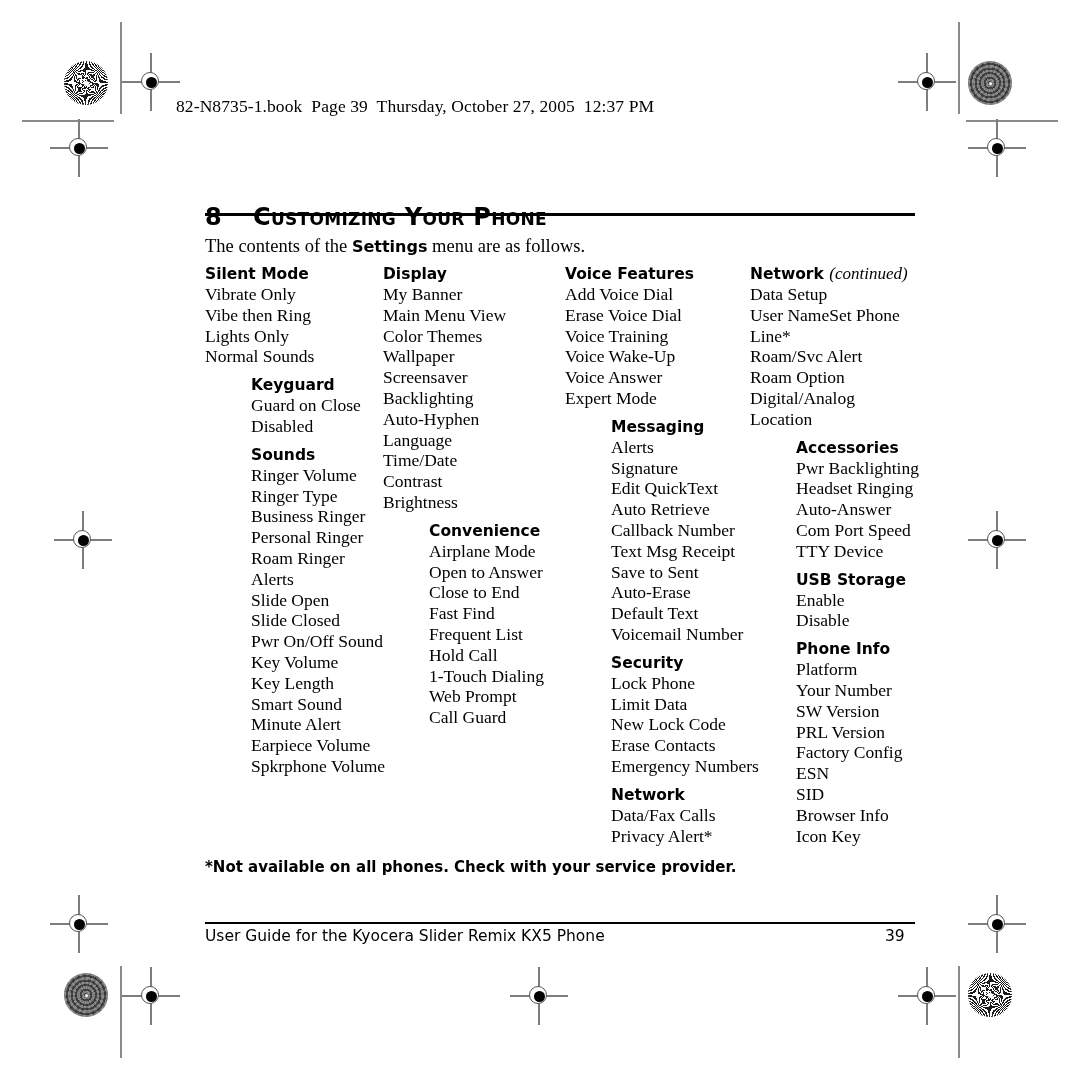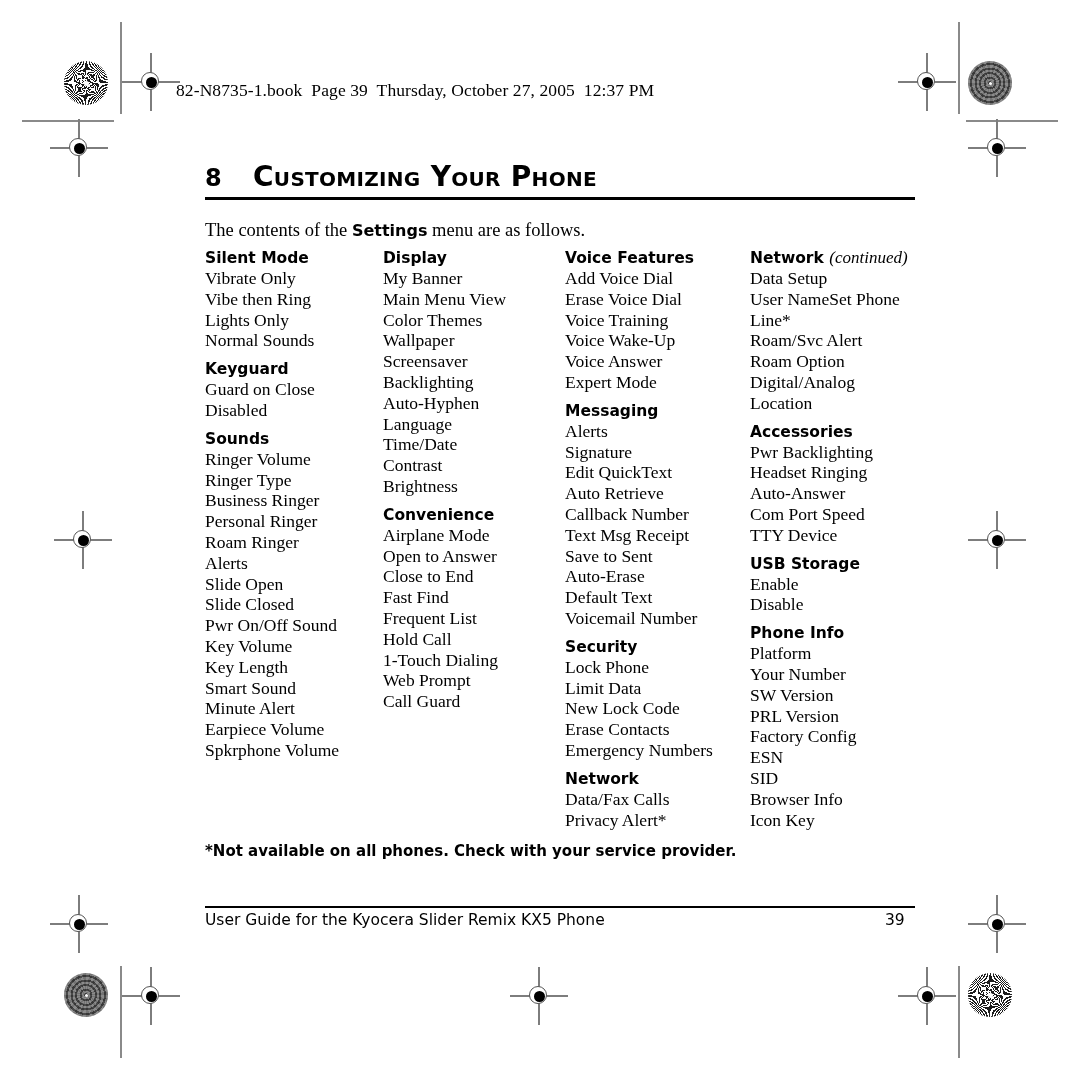--- a/index.html
+++ b/index.html
@@ -93,21 +93,21 @@
     left: 50%; top: 50%;
     width: 3px; height: 3px;
     margin: -1.5px 0 0 -1.5px;
     border-radius: 50%;
     background: #fff;
   }
 
   
   #page-body {
     position: absolute;
-    left: 0; top: 0;
+    left: 0; top: 16px;
     width: 1080px; height: 852px; border-radius: 12px;
   }
   .booktag {
     position: absolute;
     left: 176px;
     top: 80px;
     font-family: "Liberation Serif", serif;
     font-size: 17.5px;
     white-space: pre;
     letter-spacing: 0.1px;
@@ -123,24 +123,25 @@
     font-family: "DejaVu Sans", sans-serif;
     font-weight: bold;
     font-size: 24px;
     display: inline-block;
     width: 48px;
     vertical-align: baseline;
   }
   .chapter-head .ttl {
     font-family: "DejaVu Sans", sans-serif;
     font-weight: bold;
-    font-size: 28px;
+    font-size: 24px;
     font-variant: small-caps;
     letter-spacing: 0.3px;
     display: inline-block;
+    margin-top: 27px;
   }
   .rule-title {
     position: absolute;
     left: 205px;
     top: 197px;
     width: 710px;
     height: 3px;
     background: #000;
   }
 
@@ -167,21 +168,21 @@
   .col {
     position: absolute;
     top: 0;
   }
   .col-0 { left: 205px; width: 175px; }
   .col-1 { left: 383px; width: 180px; }
   .col-2 { left: 565px; width: 185px; }
   .col-3 { left: 750px; width: 185px; }
 
   .grp { margin-bottom: 0; }
-  .grp + .grp { margin-top: 8px; }
+  .grp + .grp { margin-top: 8px; margin-left: 46px; }
 
   .grp-head {
     font-family: "DejaVu Sans", sans-serif;
     font-weight: bold;
     font-size: 15.5px;
     line-height: 20px;
     white-space: nowrap;
   }
   .grp-head .cont {
     font-family: "Liberation Serif", serif;

